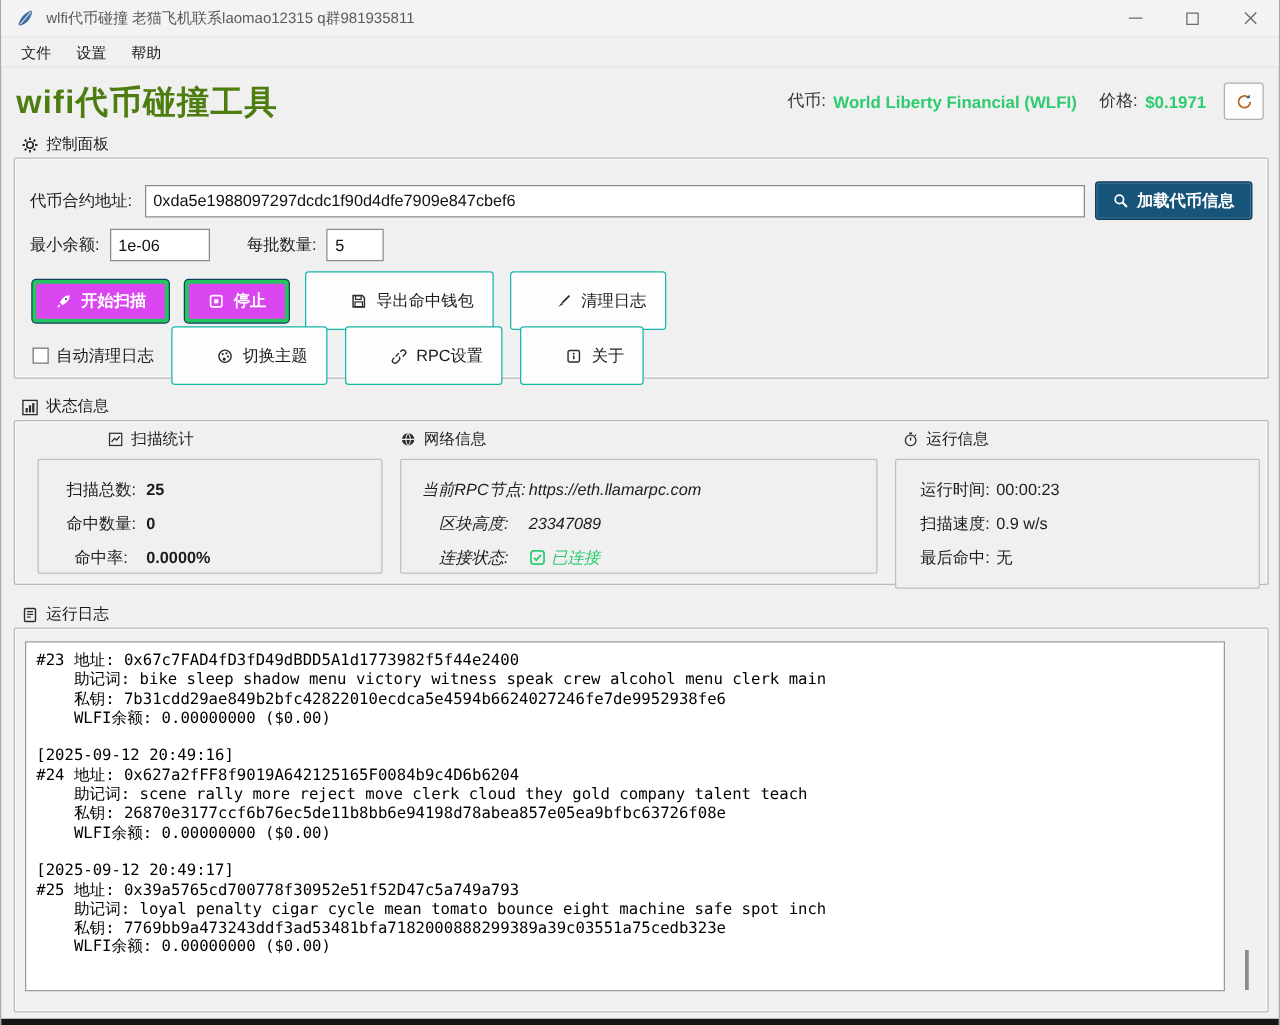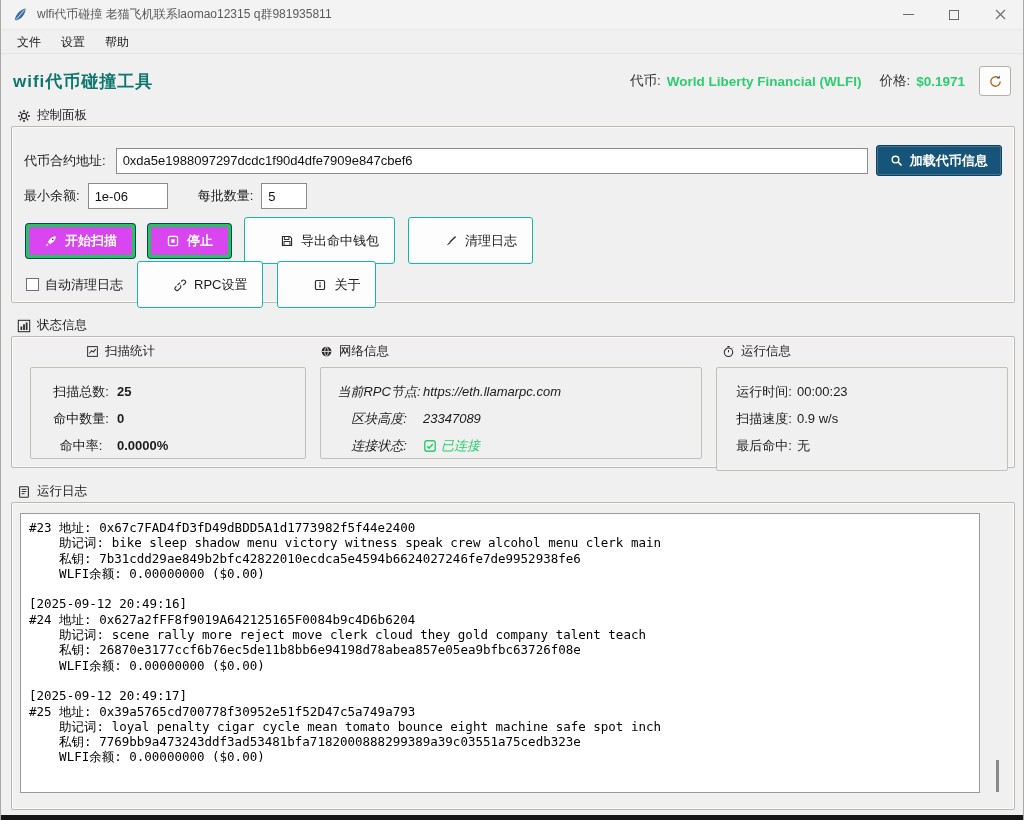--- a/index.html
+++ b/index.html
@@ -17,21 +17,21 @@
   .win-btn { width:46px; height:100%; display:flex; align-items:center; justify-content:center; background:transparent; border:none; cursor:pointer; }
   .min-glyph { width:11px; height:1px; background:#6b6b6b; display:block; }
   .max-glyph { width:10px; height:10px; border:1px solid #6b6b6b; display:block; }
 
   
   .menubar { position:absolute; top:31px; left:0; right:0; height:23px; background:#f0f0f0; display:flex; align-items:center; padding-left:8px; gap:4px; border-bottom:1px solid #e3e3e3; }
   .menu-item { font-size:12px; color:#1a1a1a; padding:2px 8px; cursor:default; }
 
   
   .header-row { position:absolute; top:60px; left:12px; right:12px; height:42px; display:flex; align-items:center; }
-  .page-title { font-size:17px; font-weight:bold; color:#0f766e; letter-spacing:1px; }
+  .page-title { font-size:26px; font-weight:bold; color:#4d7c0f; letter-spacing:1px; }
   .token-info { margin-left:auto; display:flex; align-items:center; gap:6px; font-size:13.5px; color:#333; }
   .green { color:#2ecc71; font-weight:bold; }
   .refresh-btn { margin-left:8px; width:32px; height:30px; background:#fdfdfd; border:1px solid #b3afa9; border-radius:3px; display:flex; align-items:center; justify-content:center; cursor:pointer; }
 
   
   .lf-label { position:absolute; display:flex; align-items:center; gap:6px; font-size:12.5px; color:#1c1c1c; }
   .lf-box { position:absolute; border:1px solid #bdb9b2; border-radius:2px; background:#f0f0f0; box-shadow:inset 0 0 0 1px #fafafa; }
 
   .ctrl-label { top:107px; left:16px; }
   .ctrl-box { top:126px; left:10px; width:1004px; height:177px; }
@@ -196,20 +196,30 @@
         <span>清理日志</span>
       </button>
     </div>
 
     <div class="row row4">
       <span class="checkbox-wrap">
         <span class="checkbox"></span>
         <span class="checkbox-label">自动清理日志</span>
       </span>
       <button class="btn btn-light">
+        <svg width="14" height="14" viewBox="0 0 16 16">
+            <circle cx="8" cy="8" r="5.6" fill="none" stroke="#2b2b2b" stroke-width="1.3"></circle>
+            <circle cx="5.9" cy="6" r="1" fill="#2b2b2b"></circle>
+            <circle cx="9.3" cy="5.3" r="1" fill="#2b2b2b"></circle>
+            <circle cx="10.7" cy="8.2" r="1" fill="#2b2b2b"></circle>
+            <circle cx="7.3" cy="10.6" r="1.4" fill="#2b2b2b"></circle>
+          </svg>
+        <span>切换主题</span>
+      </button>
+      <button class="btn btn-light">
         <svg width="14" height="14" viewBox="0 0 18 18">
             <path d="M7.3 10.7l3.4-3.4M6 12l-1.2 1.2a2.6 2.6 0 0 0 3.7 3.7l2.3-2.3a2.6 2.6 0 0 0 0-3.7M12 6l1.2-1.2a2.6 2.6 0 0 1 3.7 3.7l-2.3 2.3" transform="translate(-1.5,-1.5)" fill="none" stroke="#2b2b2b" stroke-width="1.4"></path>
           </svg>
         <span>RPC设置</span>
       </button>
       <button class="btn btn-light">
         <svg width="14" height="14" viewBox="0 0 16 16">
             <rect x="2.8" y="2.8" width="10.4" height="10.4" rx="1.5" fill="none" stroke="#2b2b2b" stroke-width="1.3"></rect>
             <circle cx="8" cy="5.6" r="0.9" fill="#2b2b2b"></circle>
             <path d="M8 7.4v3.4" stroke="#2b2b2b" stroke-width="1.5"></path>

